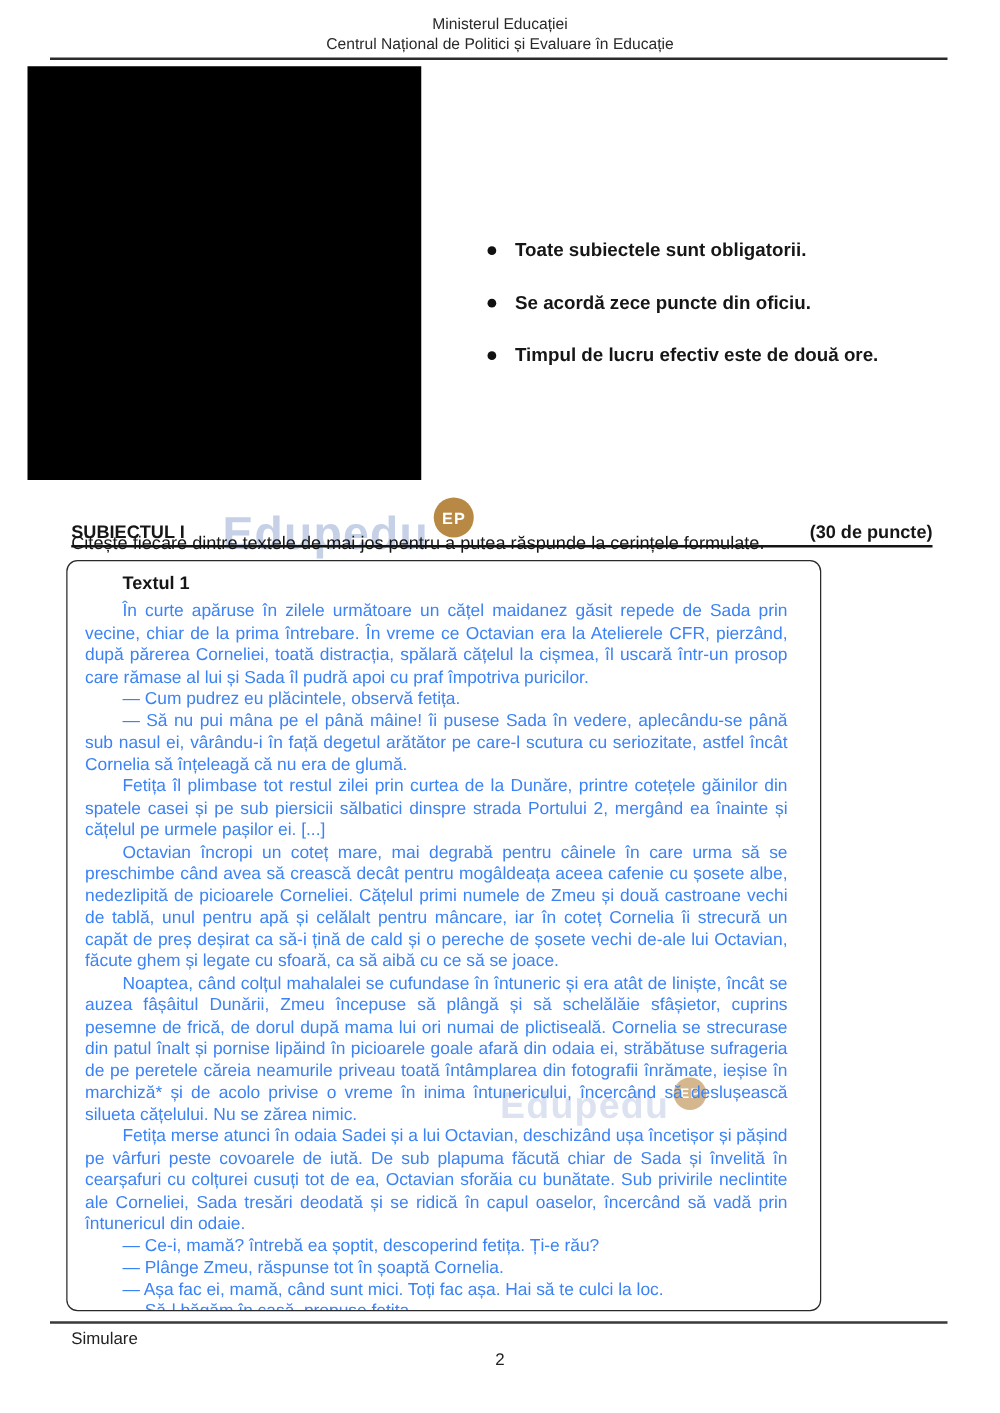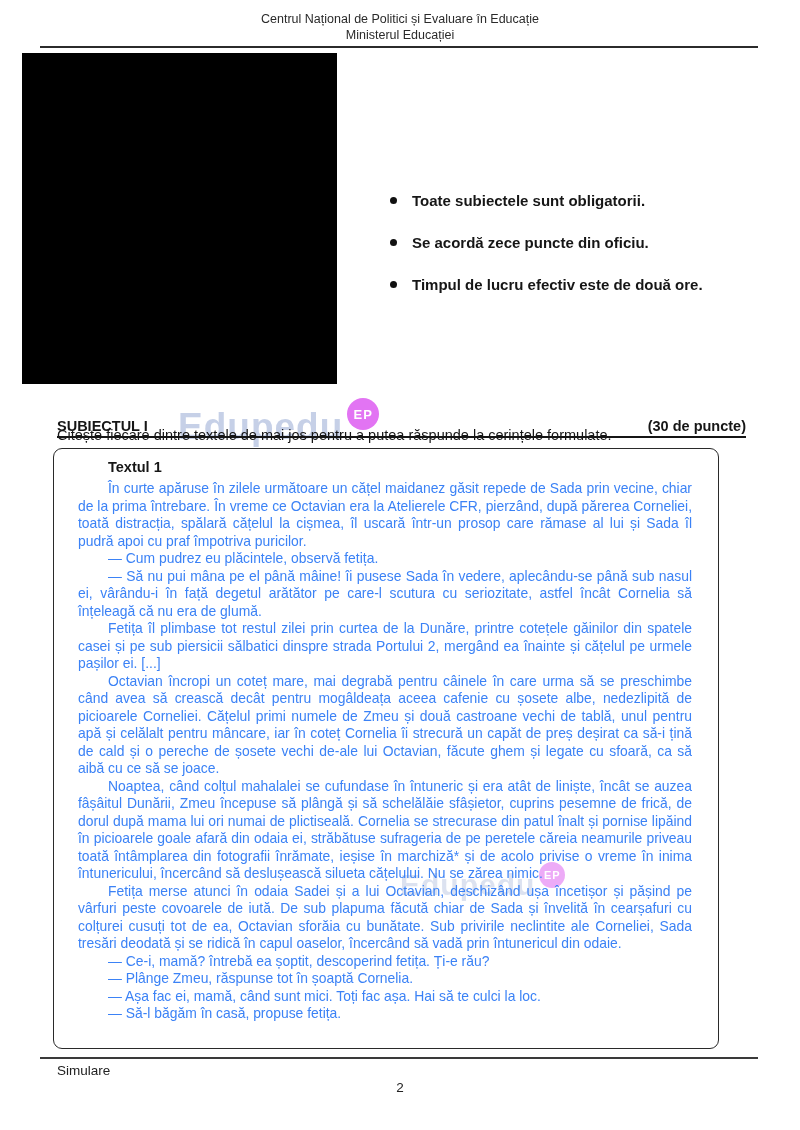--- a/index.html
+++ b/index.html
@@ -53,30 +53,30 @@
 
   .watermark {
     position: absolute; z-index: 1; display: flex; align-items: flex-start;
     font-weight: bold; letter-spacing: 1px;
     color: #b3c1e0; user-select: none; pointer-events: none;
   }
   .wm-1 { left: 178px; top: 406px; font-size: 37px; opacity: 0.75; }
   .wm-2 { left: 400px; top: 868px; font-size: 30px; opacity: 0.45; }
   .wm-badge {
     display: inline-flex; align-items: center; justify-content: center;
-    border-radius: 50%; background: #d946ef; color: #fff;
+    border-radius: 50%; background: #a16207; color: #fff;
     font-weight: bold; margin-left: 4px;
   }
   .wm-1 .wm-badge { width: 32px; height: 32px; font-size: 13px; margin-top: -8px; }
   .wm-2 .wm-badge { width: 26px; height: 26px; font-size: 11px; margin-top: -6px; }
 
   .text-box {
-    position: absolute; left: 53px; top: 448px; width: 666px; height: 601px;
+    position: absolute; left: 53px; top: 448px; width: 604px; height: 601px;
     border: 1.7px solid #2a2a2a; border-radius: 9px;
-    padding: 8px 26px 0 24px;
+    padding: 8px 26px 0 14px;
     z-index: 2; overflow: hidden;
   }
   .text-title { font-weight: bold; font-size: 14.5px; margin: 2px 0 5px 30px; }
   .text-box p {
     margin: 0; text-indent: 30px; text-align: justify;
     font-size: 13.9px; line-height: 17.5px; color: #3b82f6;
   }
 
   .footer-rule {
     position: absolute; top: 1057px; left: 40px; width: 718px; height: 2px;
@@ -98,22 +98,22 @@
 <div class="watermark wm-1">
   <span>Edupedu</span>
   <span class="wm-badge">EP</span>
 </div>
 <div class="watermark wm-2">
   <span>Edupedu</span>
   <span class="wm-badge">EP</span>
 </div>
 
 <div class="page-header">
+  <div>Ministerul Educației</div>
   <div>Centrul Național de Politici și Evaluare în Educație</div>
-  <div>Ministerul Educației</div>
 </div>
 <div class="header-rule"></div>
 
 <div class="redaction-box"></div>
 
 <ul class="notices">
   <li>
     <span class="bullet"></span>
     <span>Toate subiectele sunt obligatorii.</span>
   </li>

